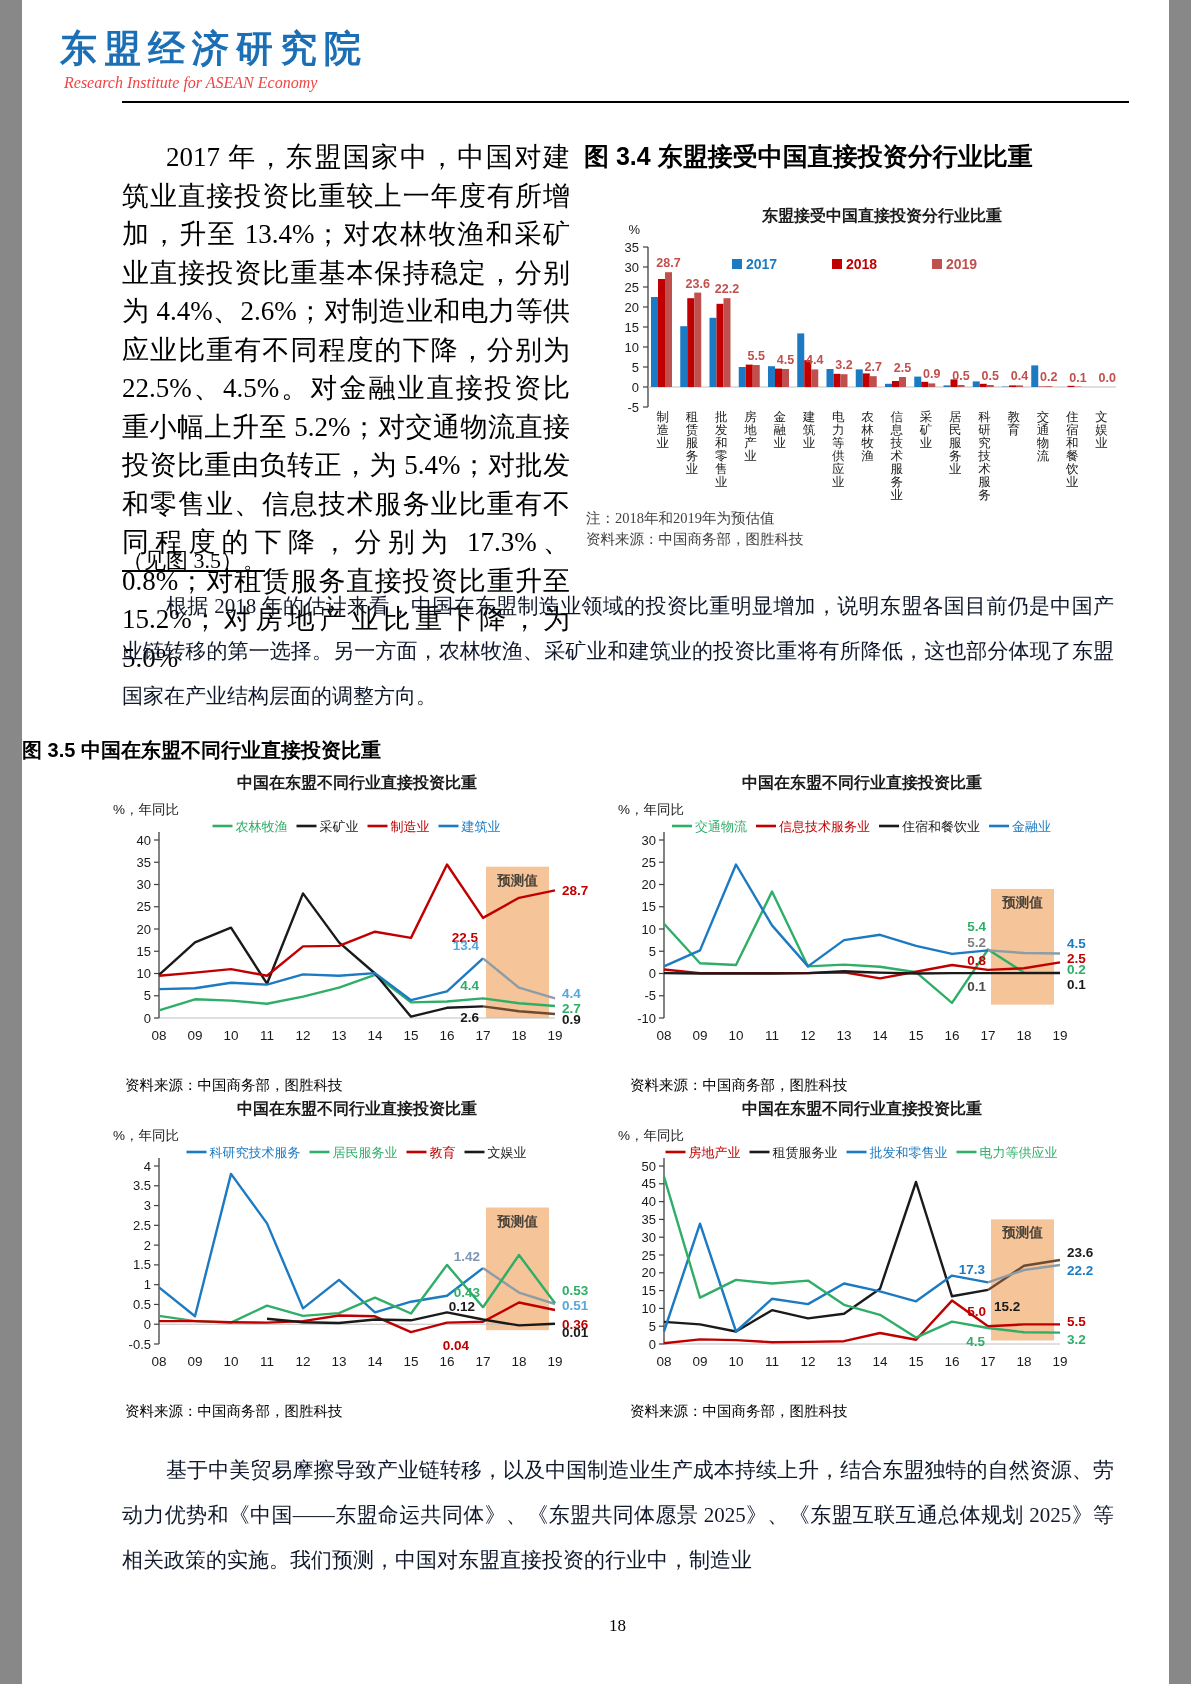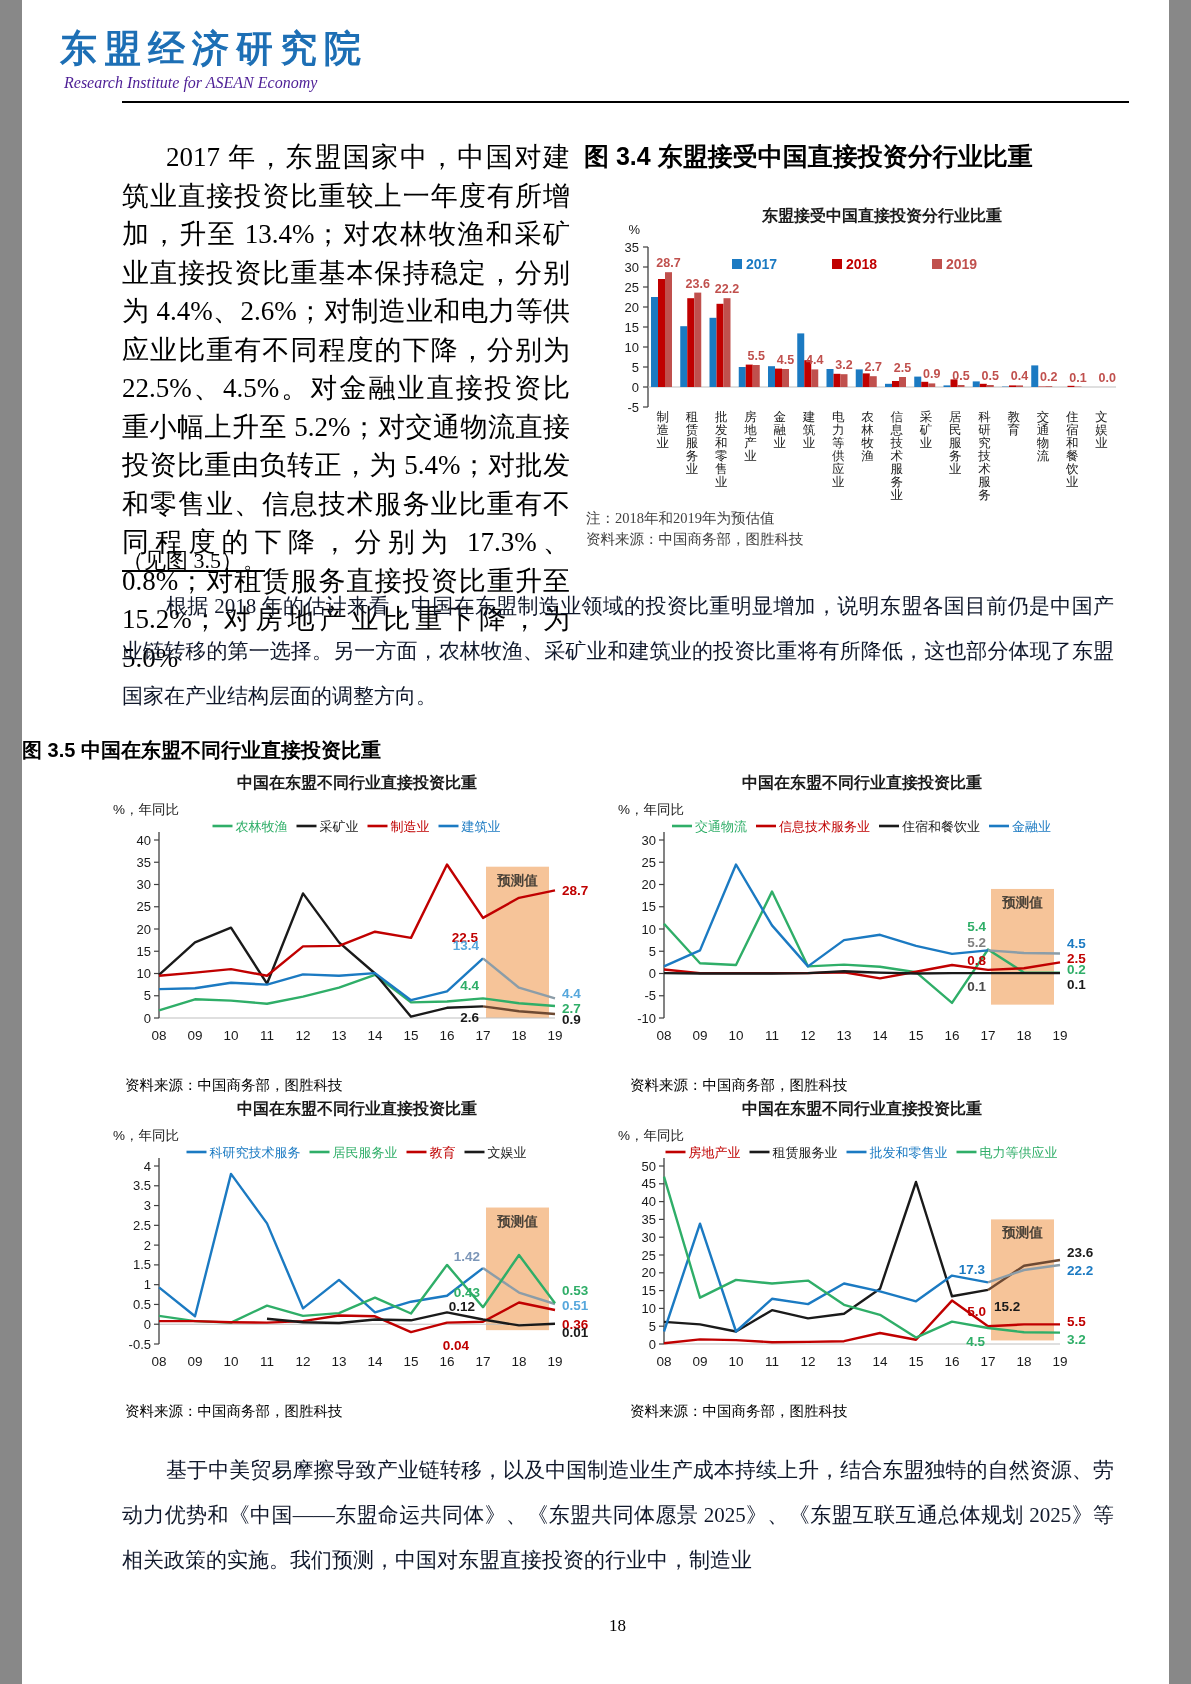--- a/index.html
+++ b/index.html
@@ -1,21 +1,21 @@
 <!DOCTYPE html>
 <html><head>
 <meta charset="utf-8">
 <style>
   html,body{margin:0;padding:0;background:#888;}
   .page{position:relative;width:1147px;height:1684px;background:#fff;margin:0 auto;
         font-family:"Liberation Serif",serif;color:#000;overflow:hidden;}
   .abs{position:absolute;}
   .logo-cn{left:38px;top:24px;font-size:37px;font-weight:bold;letter-spacing:7px;color:#1D6FB5;
            font-family:"Liberation Serif",serif;}
-  .logo-en{left:42px;top:74px;font-size:16px;font-style:italic;color:#4c1d95;
+  .logo-en{left:42px;top:74px;font-size:16px;font-style:italic;color:#ef4444;
            font-family:"Liberation Serif",serif;}
   .hrule{left:100px;top:101px;width:1007px;height:2px;background:#000;}
   .body-text{font-size:27px;line-height:38.5px;text-align:justify;color:#000;}
   .wide-text{font-size:21px;line-height:45px;text-align:justify;color:#0f172a;}
   .indent{text-indent:44px;}
   .p1{left:100px;top:138px;width:448px;}
   .p1tail{left:100px;top:546px;width:300px;font-size:22px;text-decoration:underline;}
   .p2{left:100px;top:584px;width:992px;}
   .p3{left:100px;top:1448px;width:992px;}
   .cap34{left:562px;top:140px;width:540px;font-size:25px;font-weight:bold;

